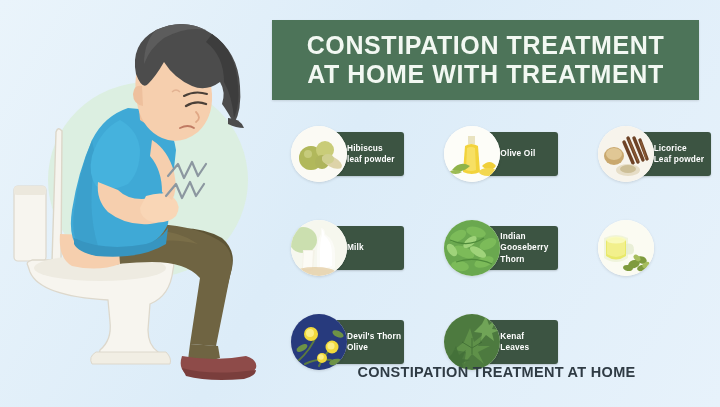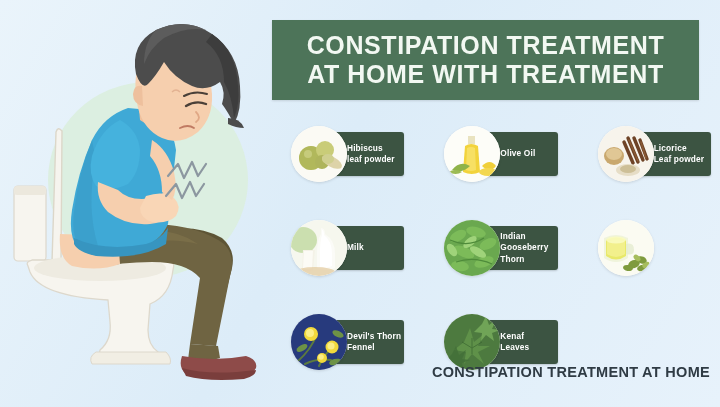--- a/index.html
+++ b/index.html
@@ -54,21 +54,21 @@
     position:absolute; left:0; top:0; width:56px; height:56px;
     border-radius:50%; overflow:hidden;
     background:#ffffff;
     box-shadow:0 1px 3px rgba(0,0,0,.13);
   }
   .remedy-thumb svg{ display:block; width:56px; height:56px; }
 
   
   #footer-text{
     position:absolute; left:283px; top:364px; width:427px;
-    text-align:right; color:#2f3b44; font-weight:bold;
+    text-align:center; color:#2f3b44; font-weight:bold;
     font-size:14.5px; letter-spacing:.3px; white-space:nowrap;
   }
 </style>
 </head>
 <body>
 
 <div id="infographic">
 
   <div id="illustration">
     <svg viewBox="0 0 290 407" xmlns="http://www.w3.org/2000/svg">
@@ -273,21 +273,21 @@
             <ellipse cx="39" cy="38" rx="4" ry="2.5" transform="rotate(40 39 38)"></ellipse>
             <ellipse cx="48" cy="45" rx="4" ry="2.5" transform="rotate(-30 48 45)"></ellipse>
           </g>
         </svg>
       </div>
     </div>
 
     <div class="remedy-item">
       <div class="remedy-badge">
         <span class="remedy-label">Devil's Thorn
-Fennel</span>
+Olive</span>
       </div>
       <div class="remedy-thumb">
         <svg viewBox="0 0 56 56">
             <rect width="56" height="56" fill="#2b3f84"></rect>
           <rect width="56" height="56" fill="#1f3270" opacity=".35"></rect>
           <g stroke="#5c7a3e" stroke-width="2" fill="none" stroke-linecap="round">
             <path d="M6 48 Q20 36 26 20"></path>
               <path d="M28 52 Q34 38 46 30"></path>
             <path d="M14 50 Q26 44 40 46"></path>
           </g>

